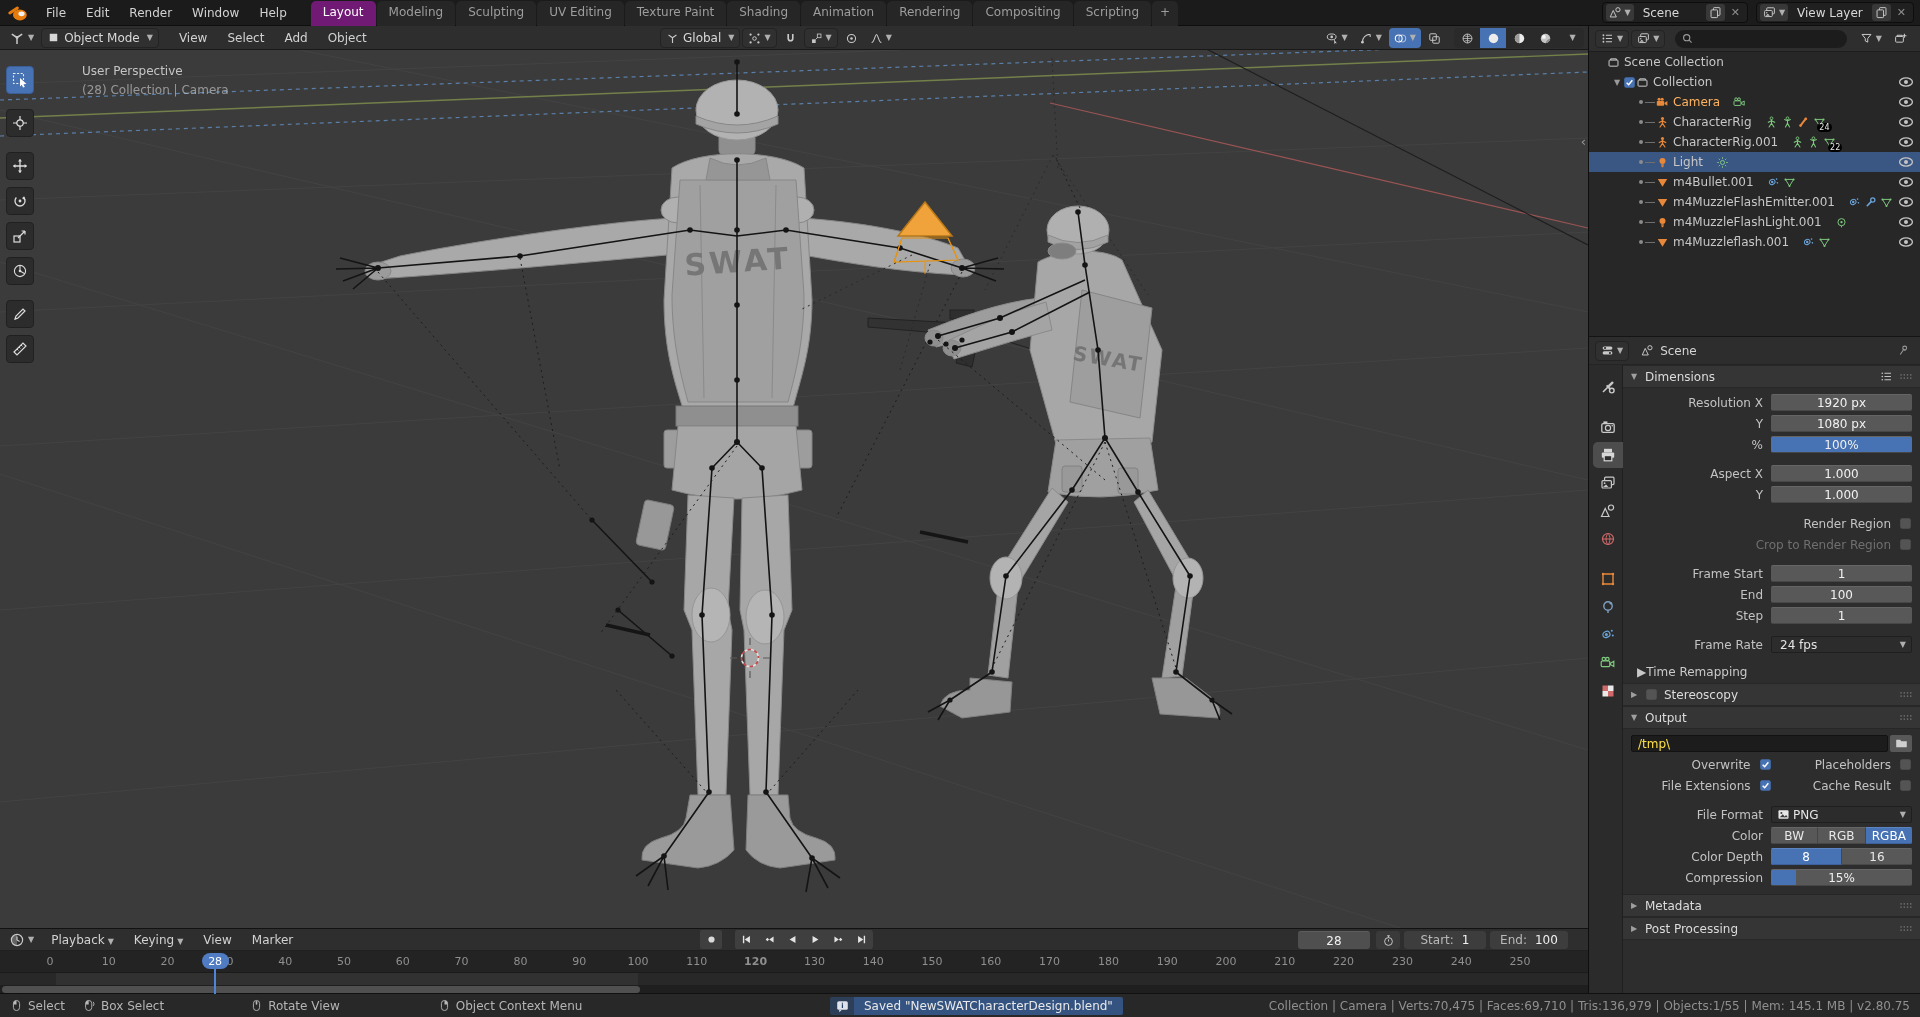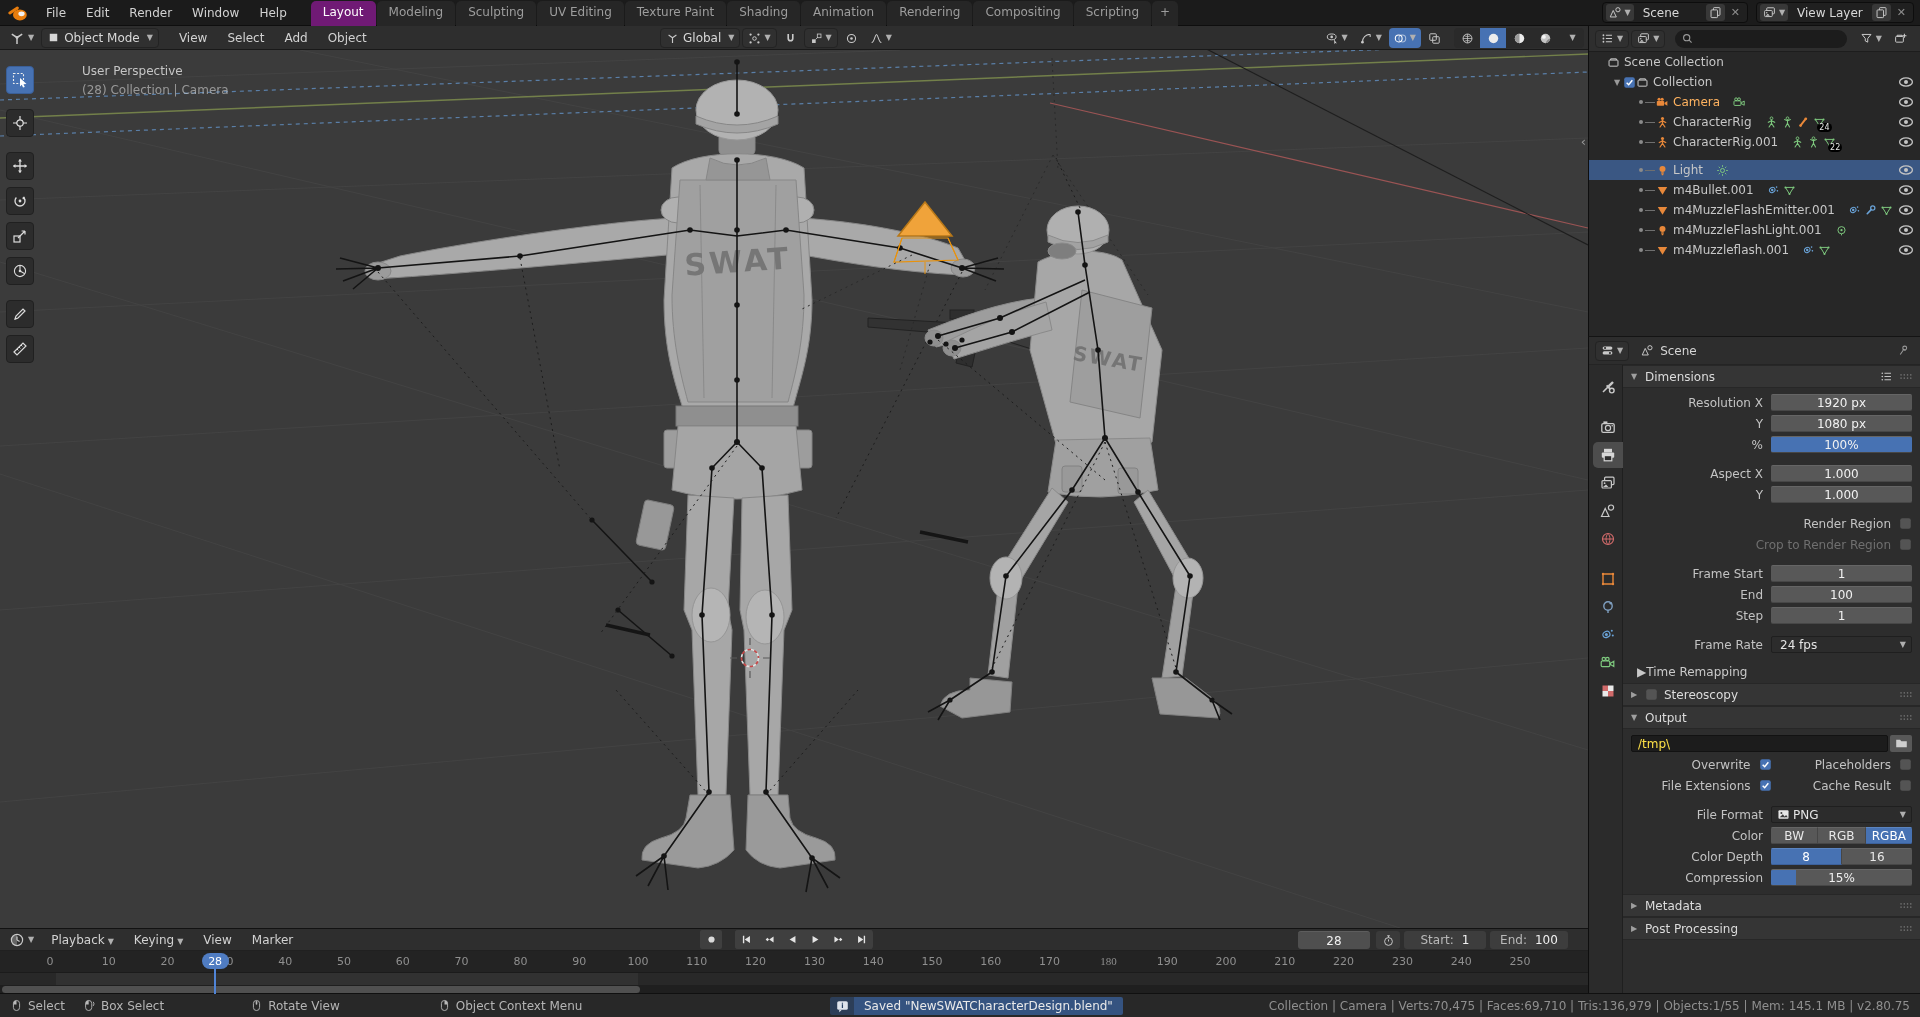--- a/index.html
+++ b/index.html
@@ -817,21 +817,21 @@
             <span class="cnt">22</span>
           </span>
         </span>
         <span class="icon eye">
           <svg viewBox="0 0 16 16">
             <ellipse cx="8" cy="8" rx="6.4" ry="4.1" fill="none" stroke="#c4c4c4" stroke-width="1.3"></ellipse>
             <circle cx="8" cy="8" r="2" fill="#c4c4c4"></circle>
           </svg>
         </span>
       </div>
-      <div class="outl-row sel" style="padding-left: 38px; margin-top: 8px;">
+      <div class="outl-row sel" style="padding-left: 38px;">
         <span class="expander"></span>
         <span class="treedot"></span>
         <span class="treedash"></span>
         <span class="icon sm">
           <svg viewBox="0 0 16 16">
             <circle cx="8" cy="6.2" r="3.7" fill="#e8883a"></circle>
             <rect x="6.3" y="10.3" width="3.4" height="1.6" rx="0.5" fill="#e8883a"></rect>
             <rect x="6.8" y="12.4" width="2.4" height="1.3" rx="0.5" fill="#e8883a"></rect>
           </svg>
         </span>
@@ -1523,27 +1523,27 @@
       <span class="tick" style="left: 167.6px;">20</span>
       <span class="tick" style="left: 226.4px;">30</span>
       <span class="tick" style="left: 285.2px;">40</span>
       <span class="tick" style="left: 344px;">50</span>
       <span class="tick" style="left: 402.8px;">60</span>
       <span class="tick" style="left: 461.6px;">70</span>
       <span class="tick" style="left: 520.4px;">80</span>
       <span class="tick" style="left: 579.2px;">90</span>
       <span class="tick" style="left: 638px;">100</span>
       <span class="tick" style="left: 696.8px;">110</span>
-      <span class="tick" style="left: 755.6px;">120</span>
+      <span class="tick" style="left: 755.6px; font-weight: bold;">120</span>
       <span class="tick" style="left: 814.4px;">130</span>
       <span class="tick" style="left: 873.2px;">140</span>
       <span class="tick" style="left: 932px;">150</span>
       <span class="tick" style="left: 990.8px;">160</span>
       <span class="tick" style="left: 1049.6px;">170</span>
-      <span class="tick" style="left: 1108.4px; font-family: Liberation Serif, serif;">180</span>
+      <span class="tick" style="left: 1108.4px;">180</span>
       <span class="tick" style="left: 1167.2px;">190</span>
       <span class="tick" style="left: 1226px;">200</span>
       <span class="tick" style="left: 1284.8px;">210</span>
       <span class="tick" style="left: 1343.6px;">220</span>
       <span class="tick" style="left: 1402.4px;">230</span>
       <span class="tick" style="left: 1461.2px;">240</span>
       <span class="tick" style="left: 1520px;">250</span>
     </div>
   <div id="tl-track">
       <div id="range-band"></div>

